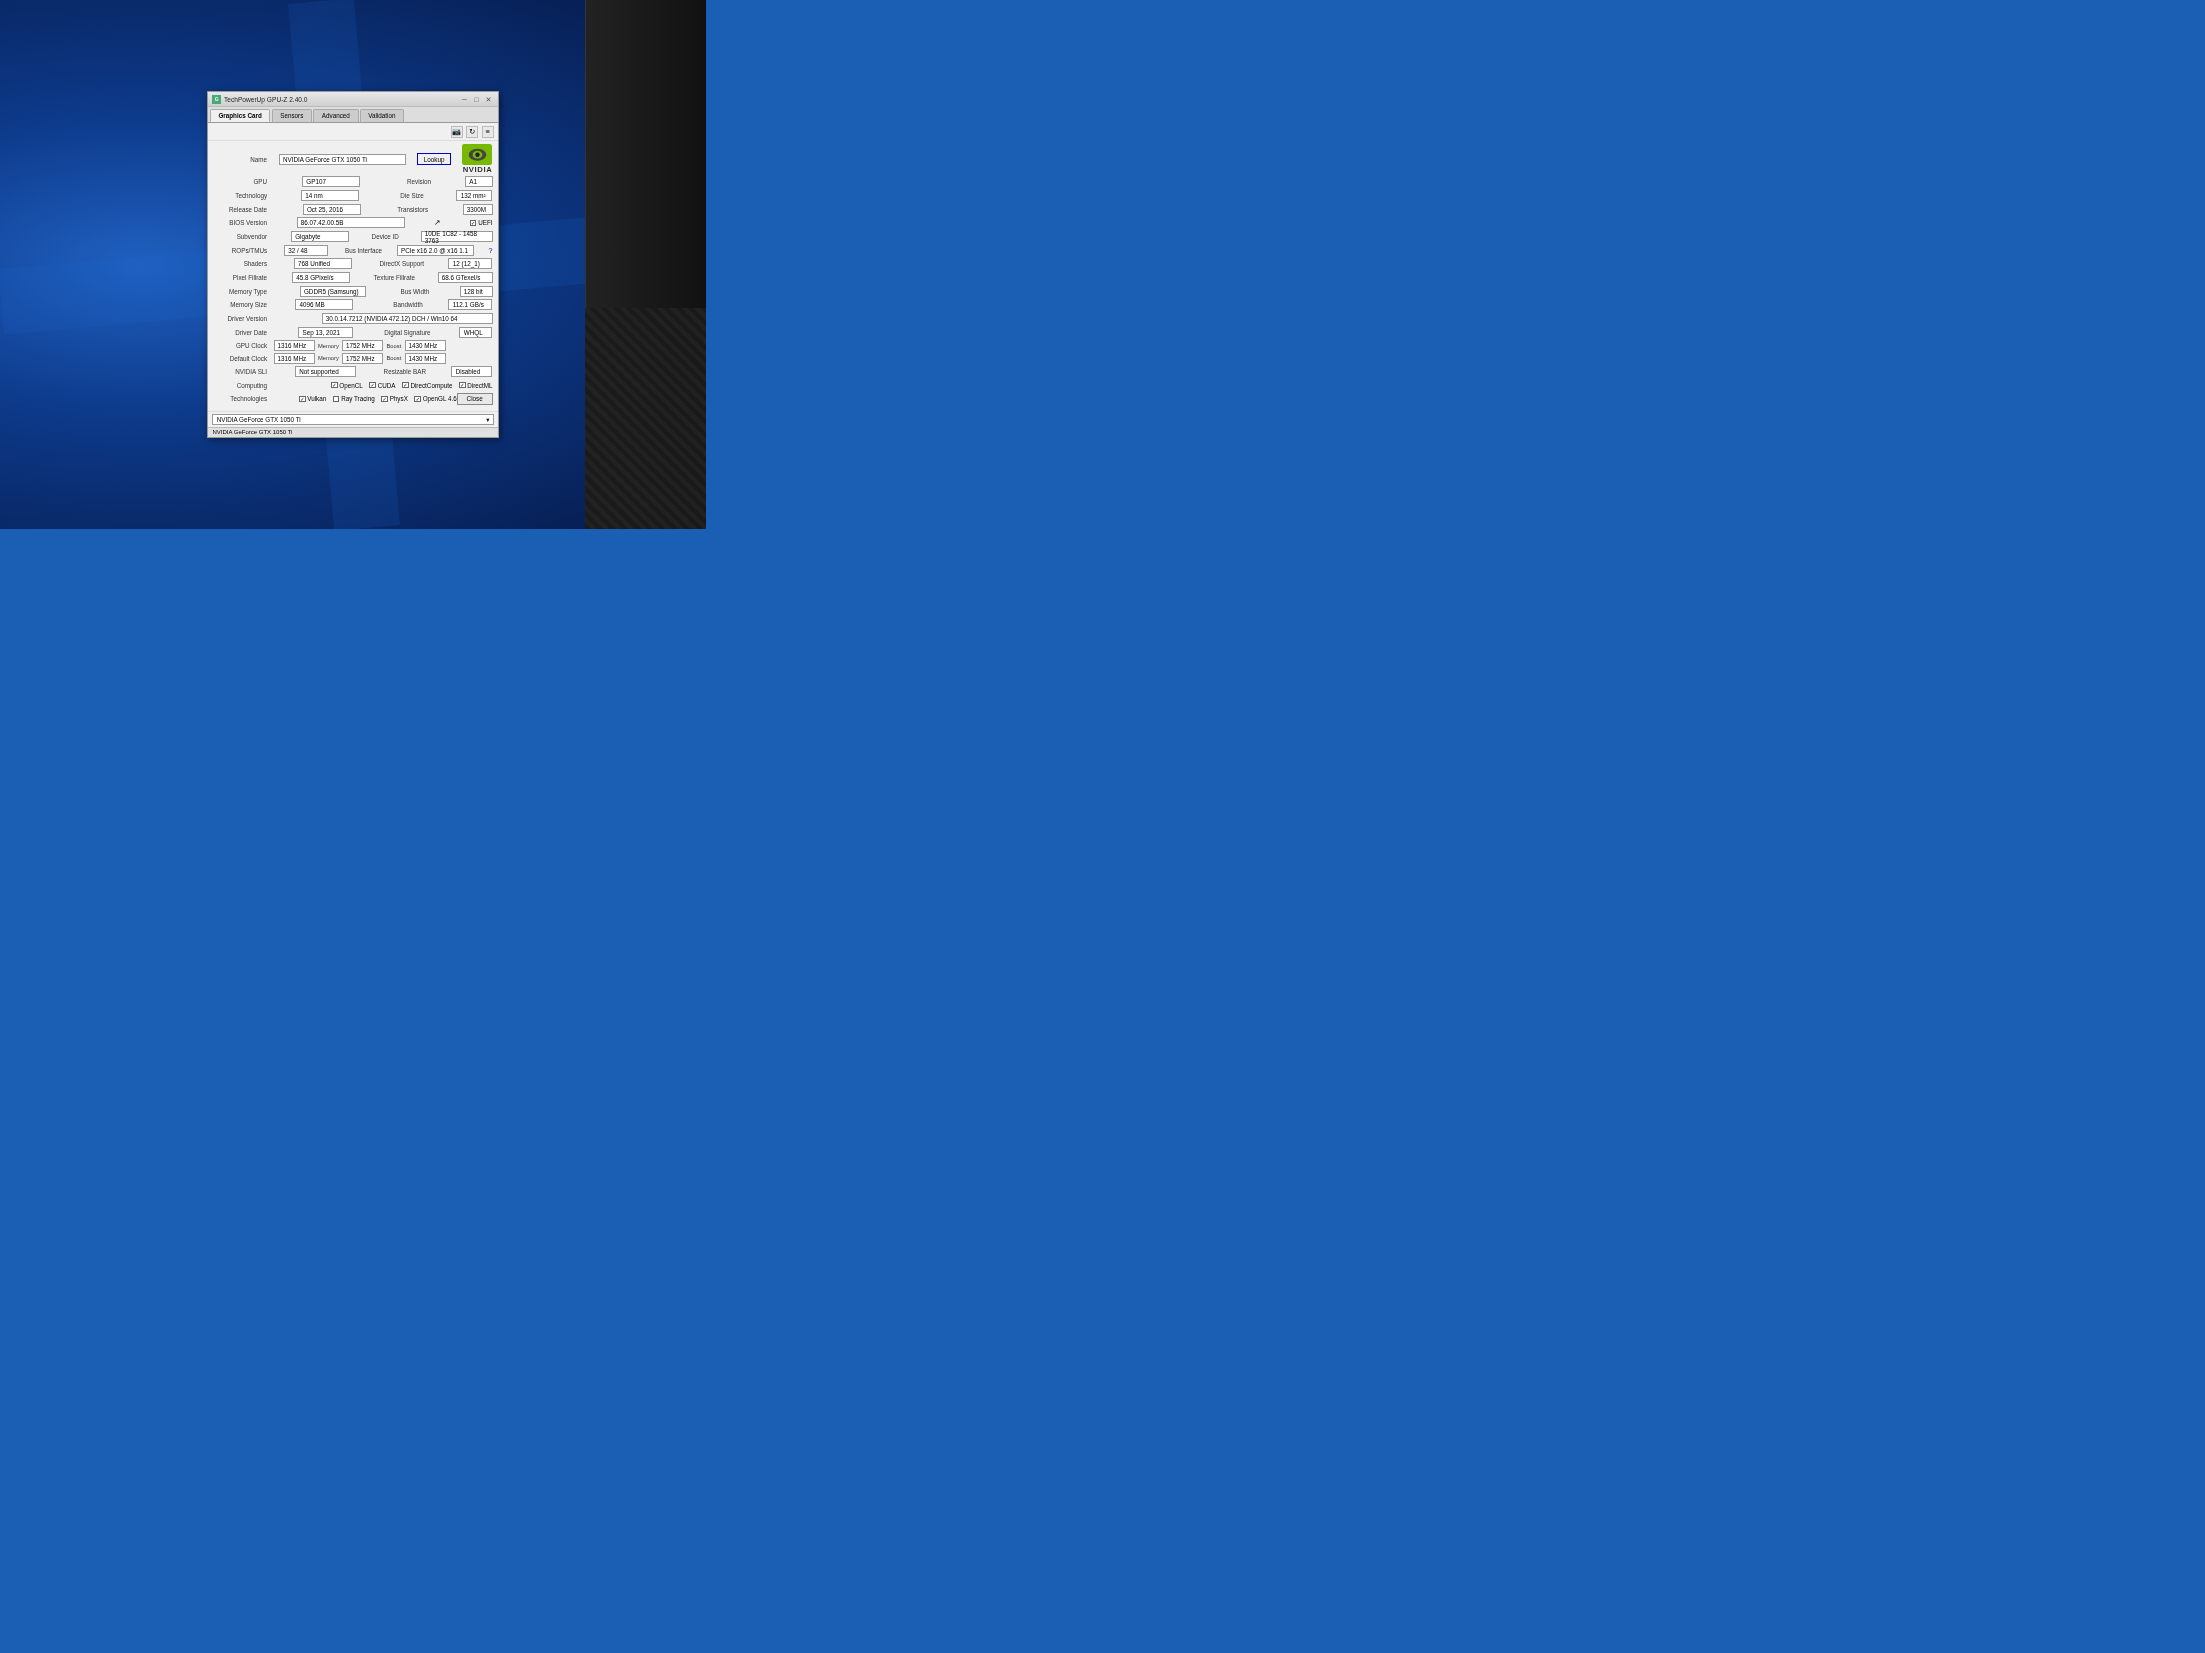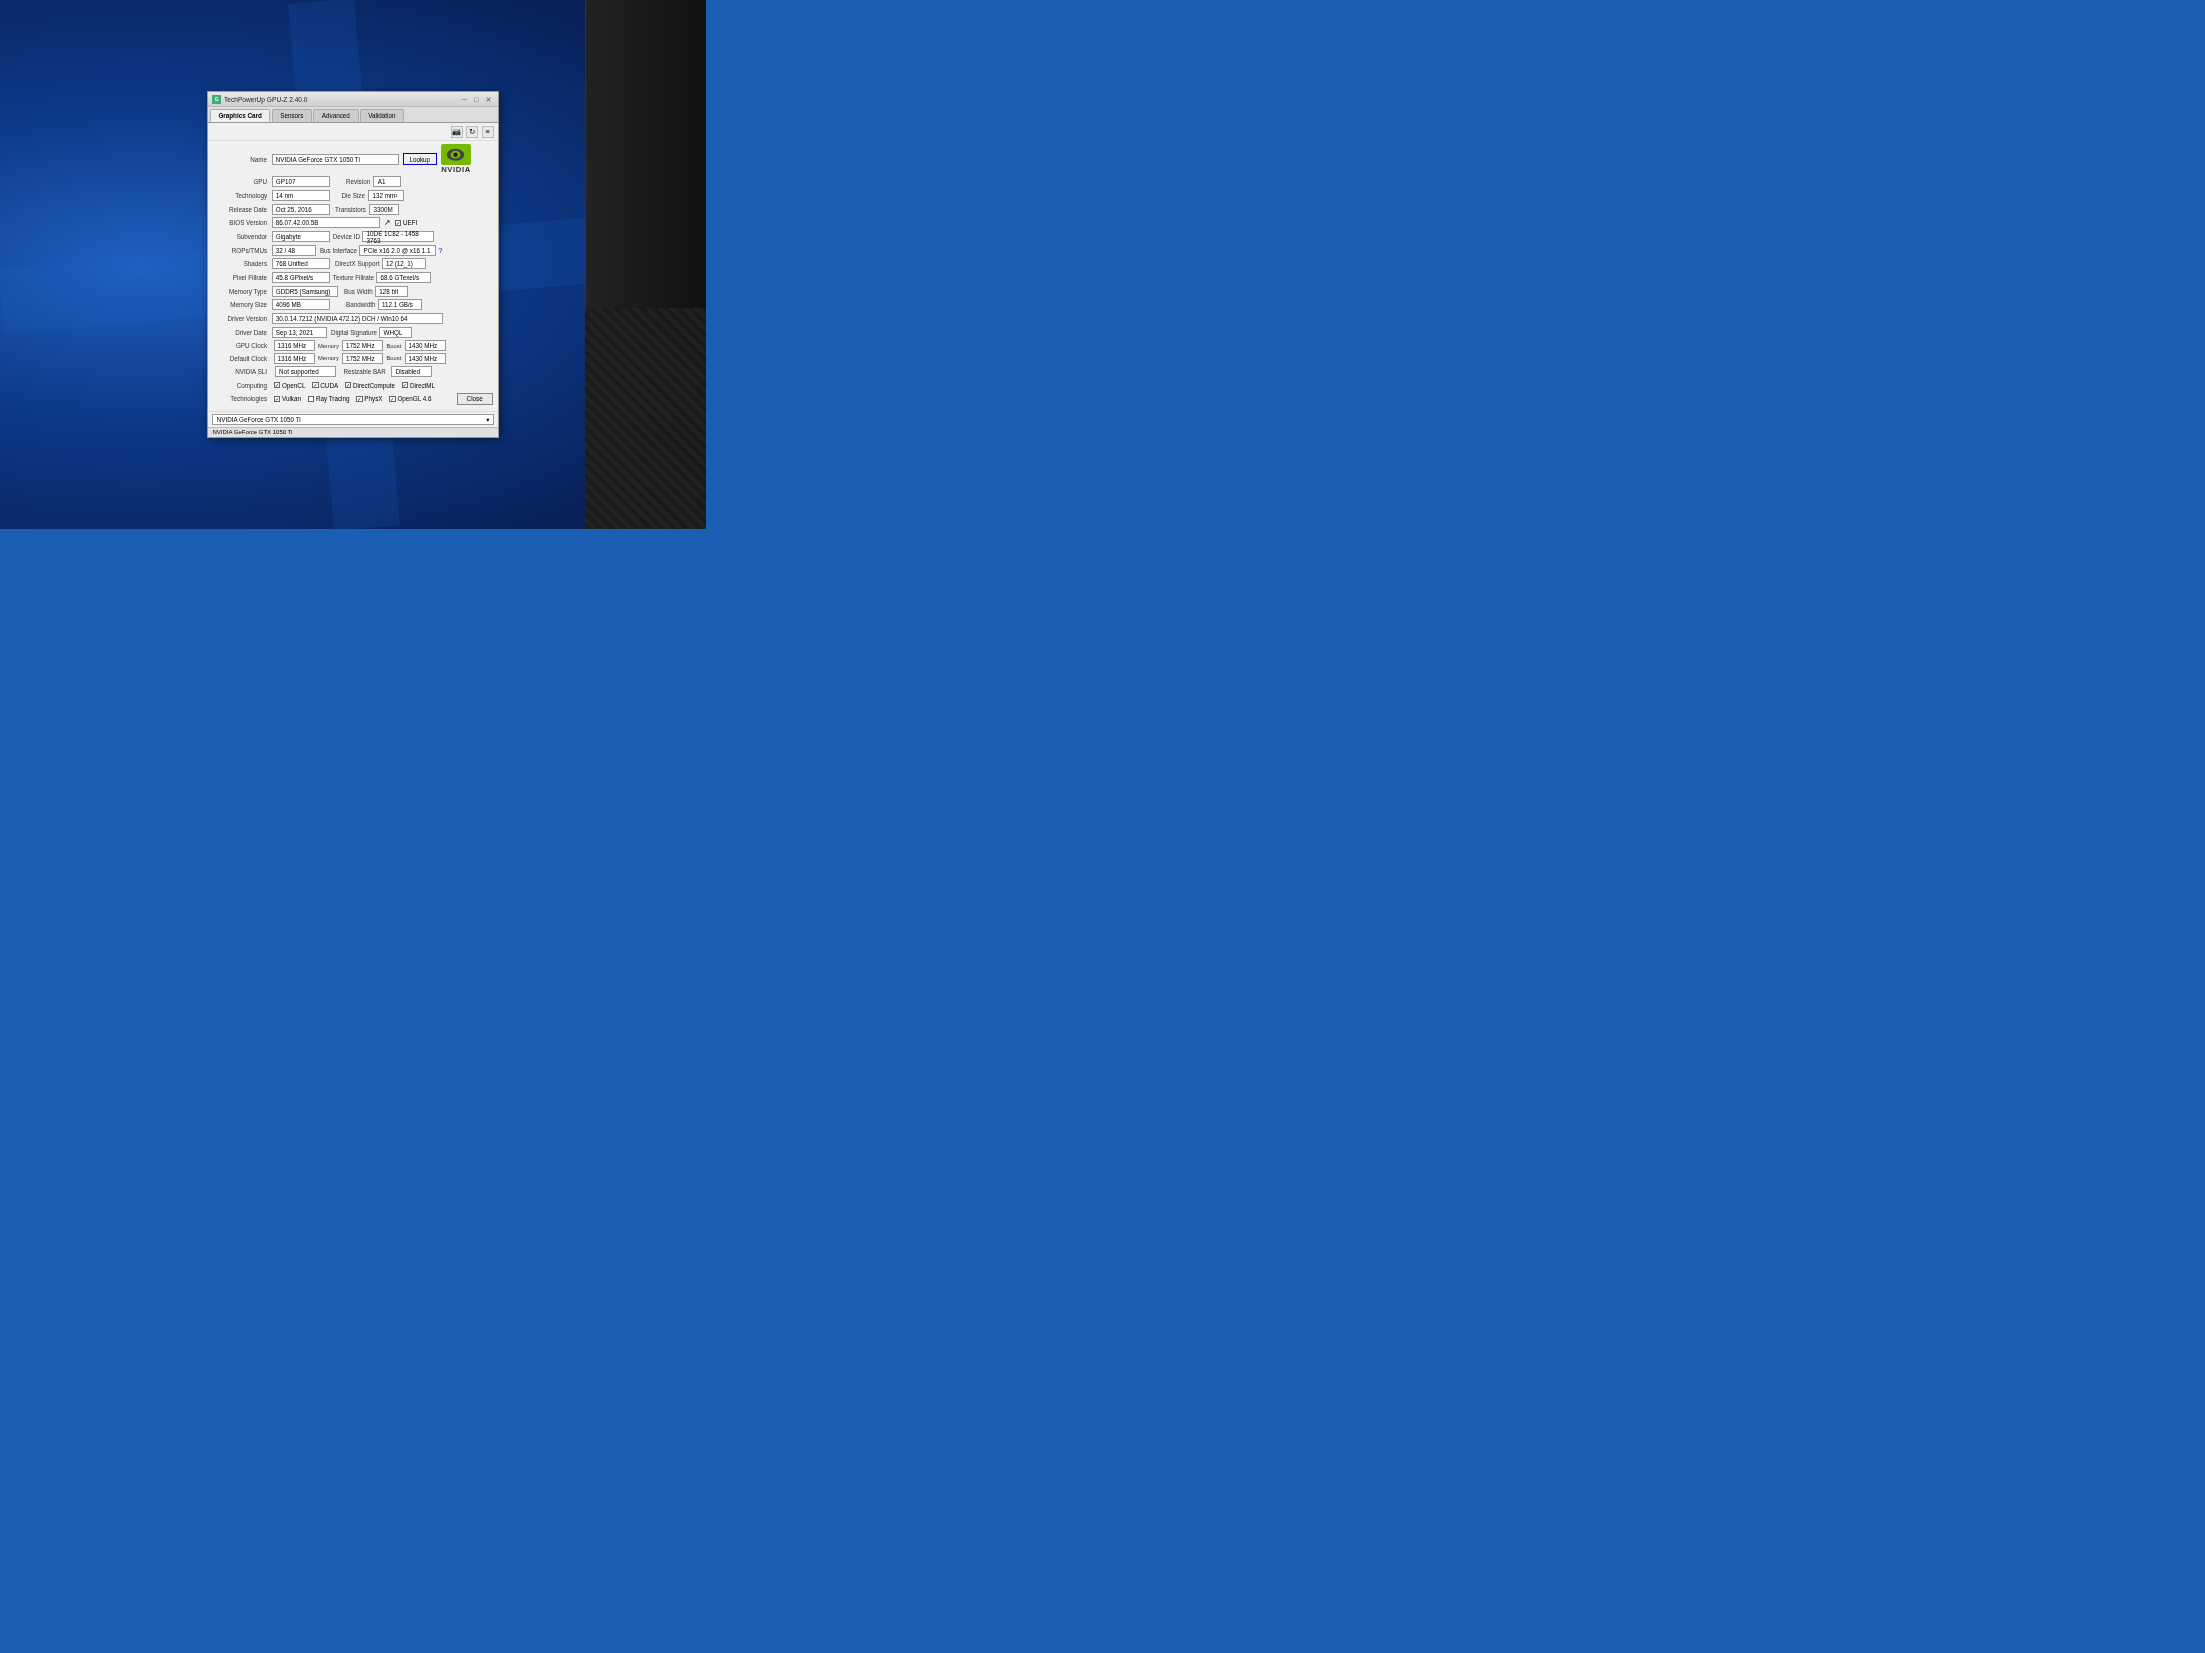--- a/index.html
+++ b/index.html
@@ -157,20 +157,21 @@
     .content {
       padding: 3.3px 5.5px 4.4px 5.5px;
       background: #f0f0f0;
     }
 
     .row {
       display: flex;
       align-items: center;
       margin-bottom: 1.7px;
       min-height: 12px;
+      justify-content: space-between;
     }
     .label {
       width: 58px;
       text-align: right;
       padding-right: 4.4px;
       font-size: 6.3px;
       color: #333;
       flex-shrink: 0;
     }
     .field {

